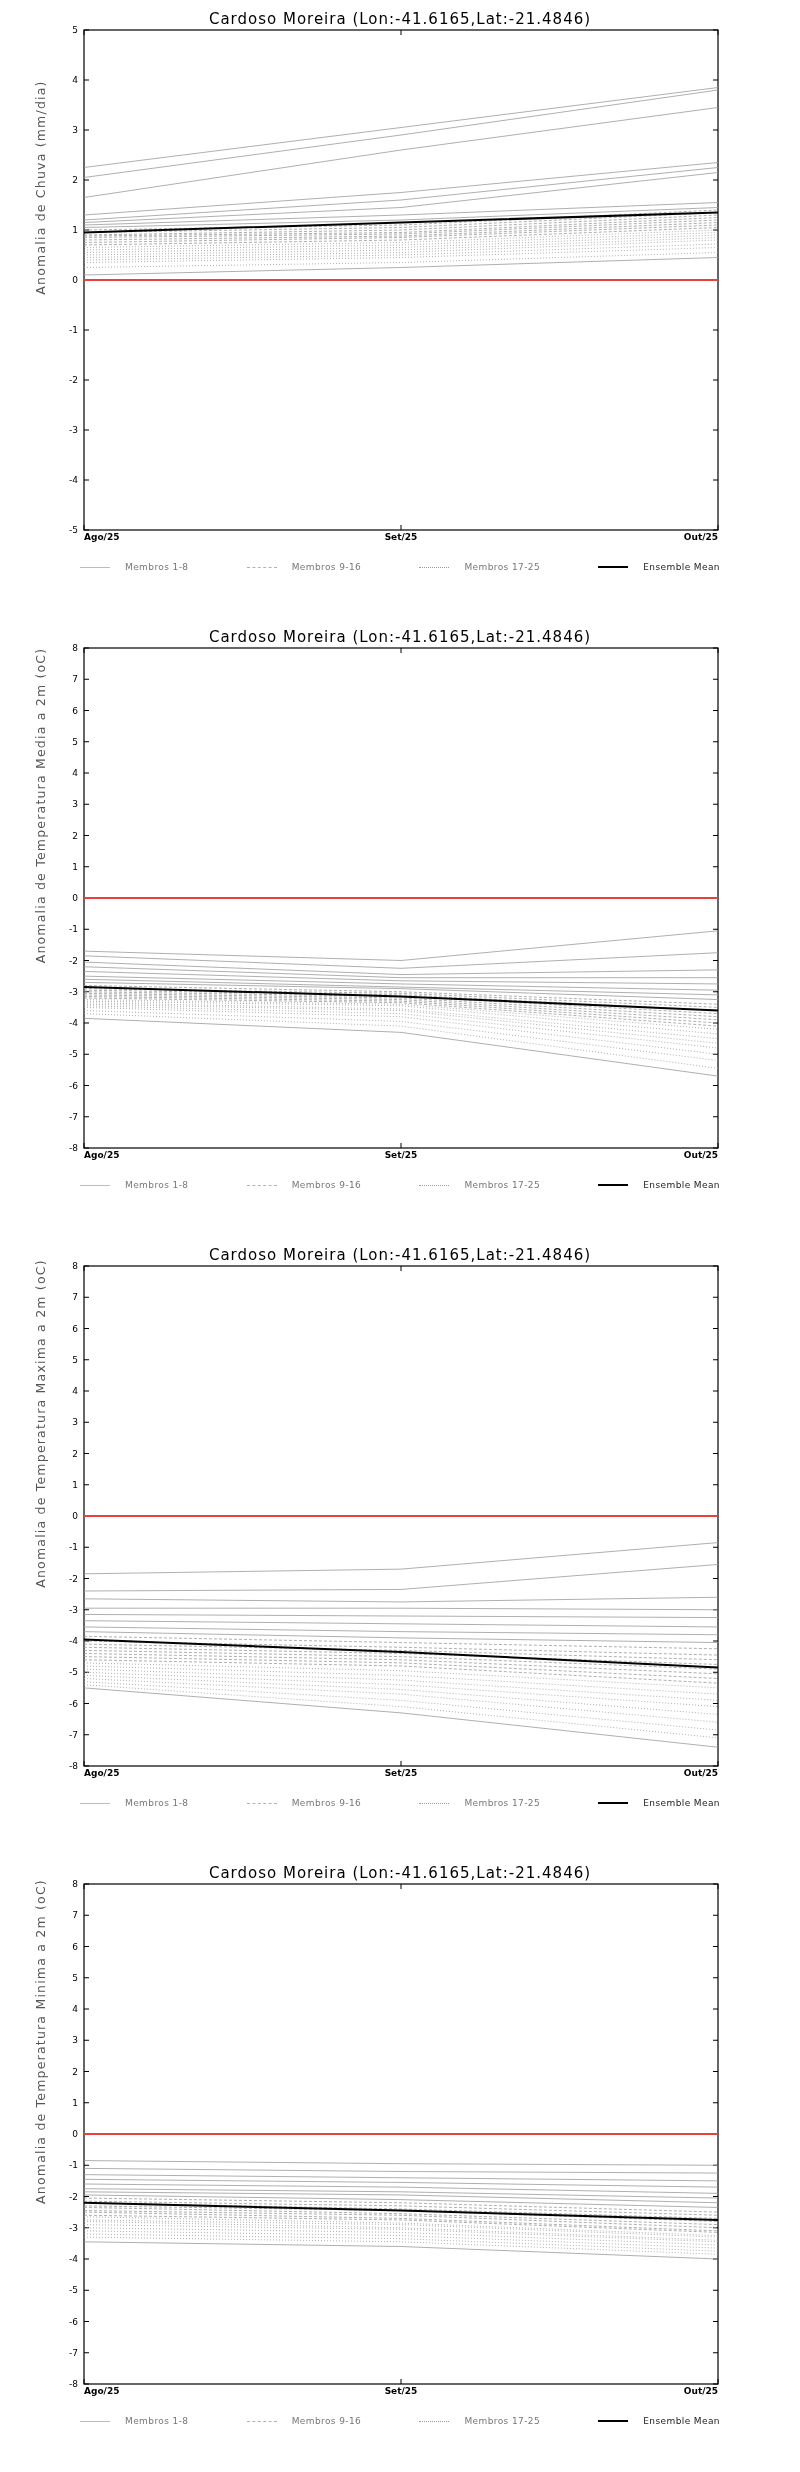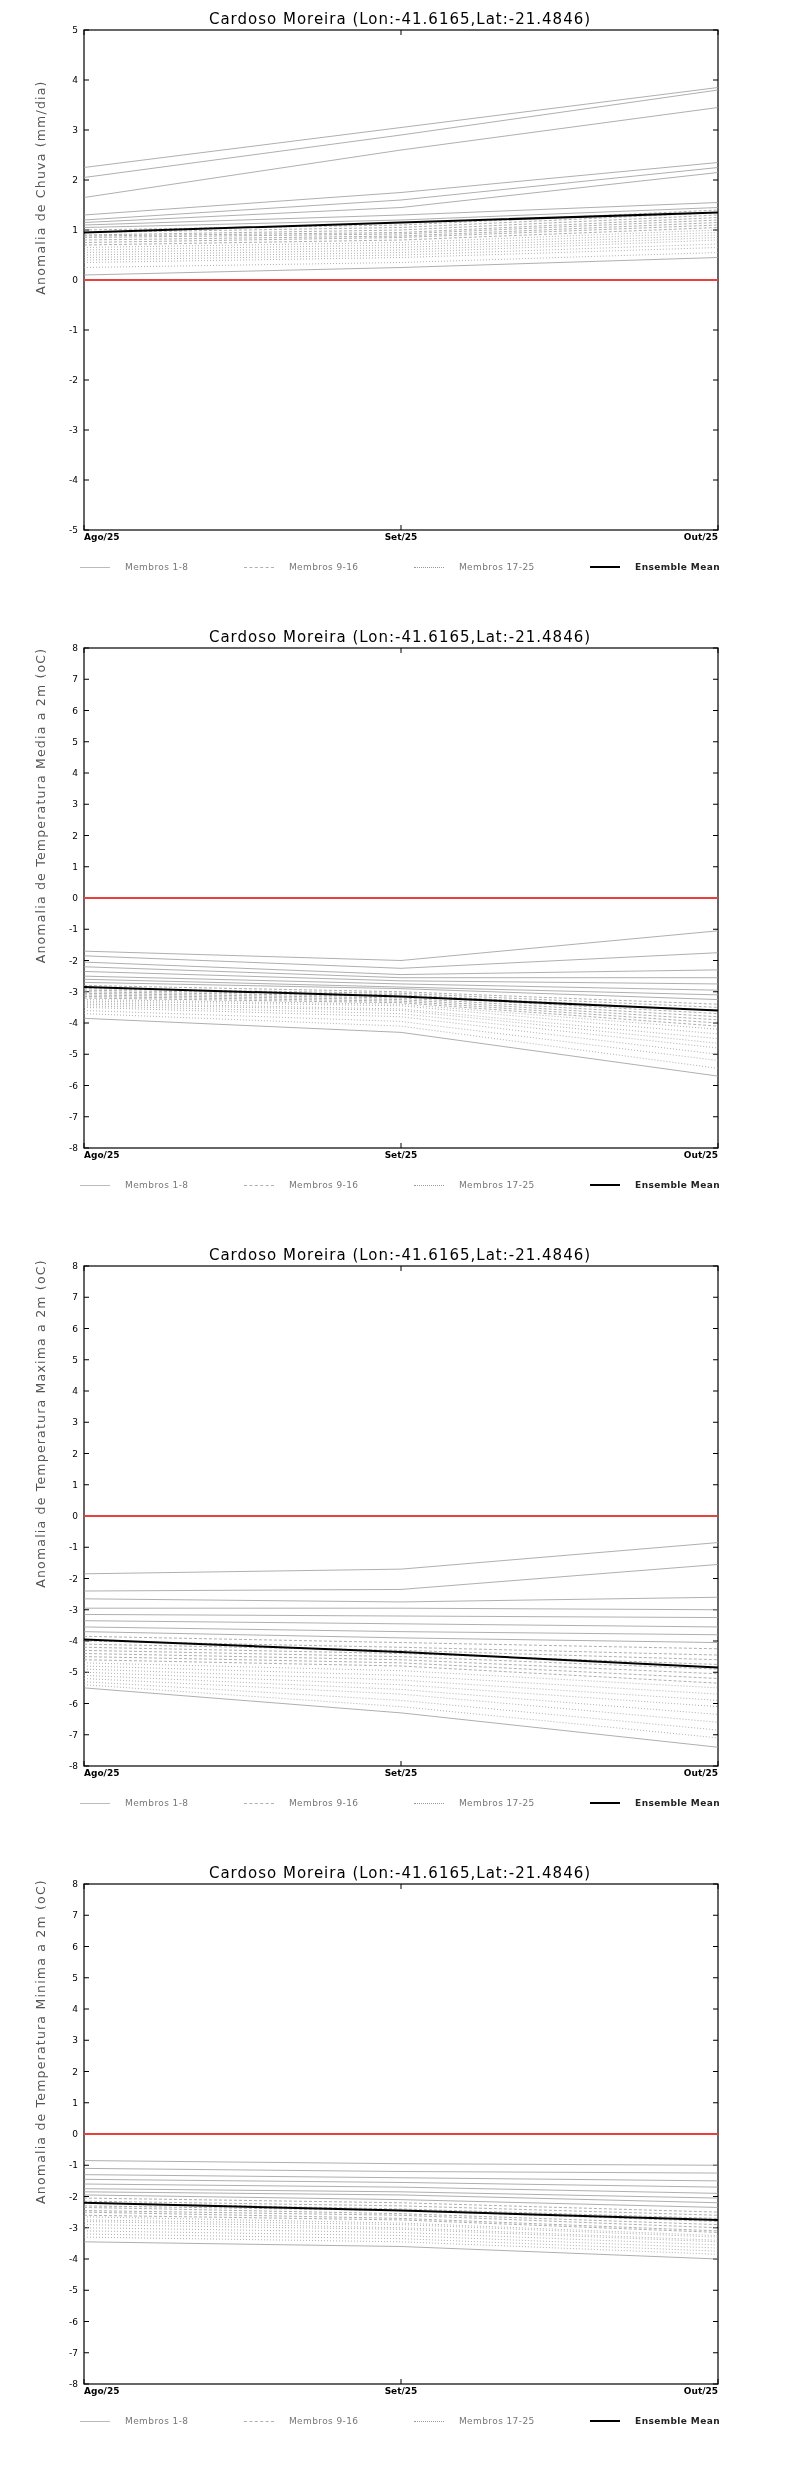--- a/index.html
+++ b/index.html
@@ -22,21 +22,21 @@
   .legend{
     position:absolute;left:80px;width:640px;top:562px;
     display:flex;justify-content:space-between;align-items:center;
     font-size:9px;color:#777;letter-spacing:.4px;
   }
   .legend .item{display:flex;align-items:center;gap:15px;}
   .legend .swatch{display:inline-block;width:30px;height:0;border-top:1px solid #bbb;}
   .legend .swatch.g2{border-top:1px dashed #b0b0b0;}
   .legend .swatch.g3{border-top:1px dotted #9a9a9a;}
   .legend .swatch.mean{border-top:2px solid #000;}
-  .legend .item.mean{color:#222;font-weight:bold;}
+  .legend .item.mean{color:#222;}
   svg{display:block;}
   .axis-text{font-family:"DejaVu Sans",sans-serif;font-size:9px;fill:#000;}
   .xtick-text{font-family:"DejaVu Sans",sans-serif;font-size:9px;fill:#000;font-weight:bold;}
 </style>
 </head>
 <body>
 
 <div class="page">
 
   <div class="panel">

